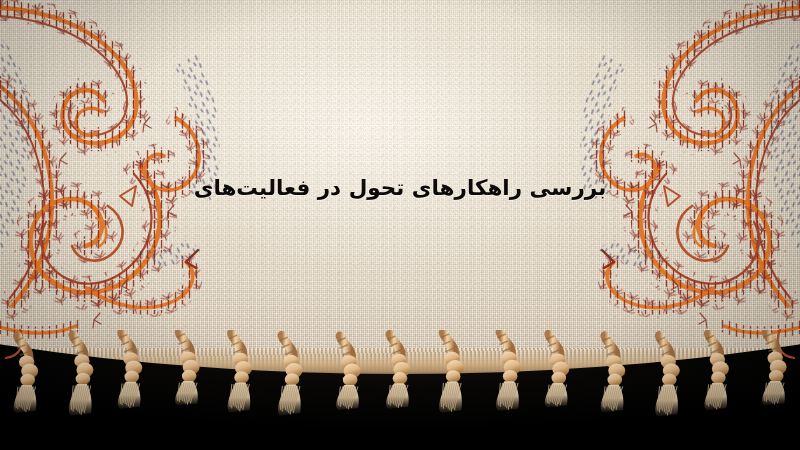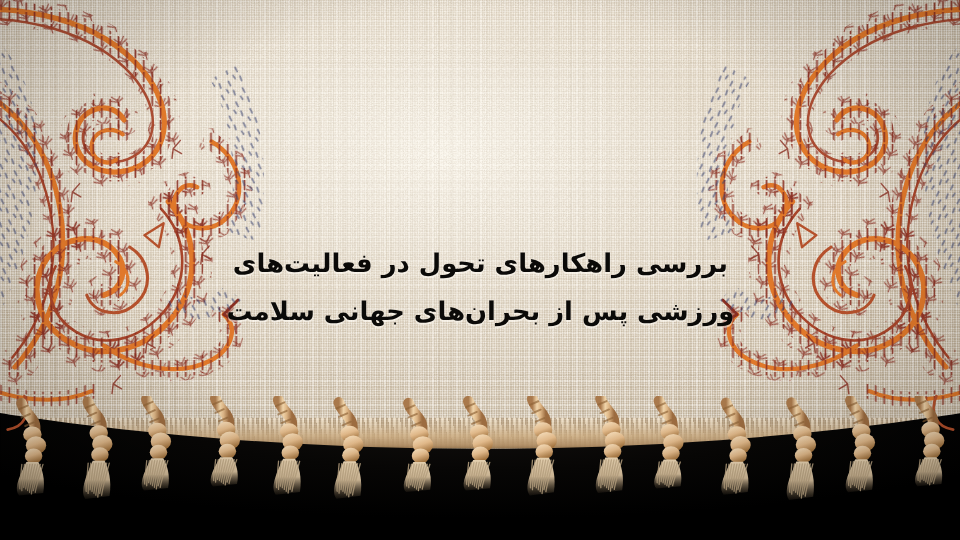--- a/index.html
+++ b/index.html
@@ -141,21 +141,20 @@
   
   .title-block {
     position: absolute;
     left: 0;
     top: 168px;
     width: 800px;
     text-align: center;
     direction: rtl;
     z-index: 6;
     pointer-events: none;
-    margin-top: 33px;
   }
   .title-line {
     display: block;
     font-family: "DejaVu Sans", sans-serif;
     font-size: 21.5px;
     font-weight: 700;
     line-height: 40px;
     color: #0b0a08;
     letter-spacing: 0px;
     text-shadow:
@@ -392,21 +391,20 @@
         <path d="M132 286 l6-7 M132 286 l7 4 M132 286 l-1 8"></path>
         <path d="M70 160 l6-7 M70 160 l7 4 M70 160 l-1 8"></path>
         <path d="M178 212 l6-7 M178 212 l7 4 M178 212 l-1 8"></path>
         <path d="M104 320 l6-7 M104 320 l7 4 M104 320 l-1 8"></path>
       </g>
     </svg>
   </div>
 
   <div class="title-block">
     <span class="title-line">بررسی راهکارهای تحول در فعالیت‌های</span>
-    <span class="title-line">ورزشی پس از بحران‌های جهانی سلامت</span>
   </div>
 
   <div class="fringe-layer">
     <svg id="fringe-svg" viewBox="0 0 800 120" width="800" height="120" xmlns="http://www.w3.org/2000/svg">
       <defs>
         <linearGradient id="cordGrad" x1="0" y1="0" x2="1" y2="0">
           <stop offset="0%" stop-color="#a9794c"></stop>
           <stop offset="35%" stop-color="#f0d4a9"></stop>
           <stop offset="62%" stop-color="#ddb585"></stop>
           <stop offset="100%" stop-color="#9c6c40"></stop>

